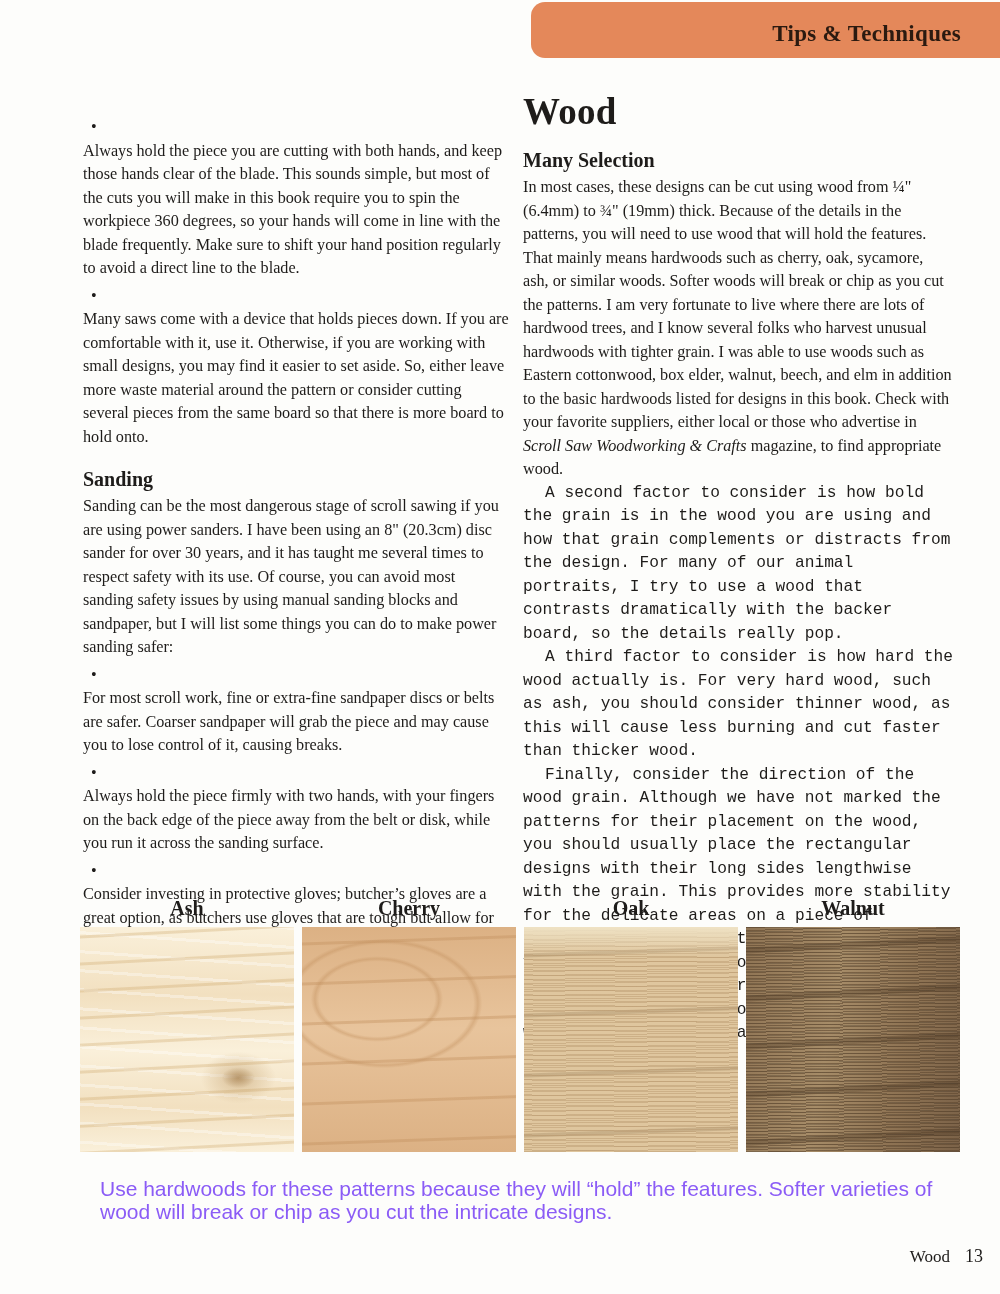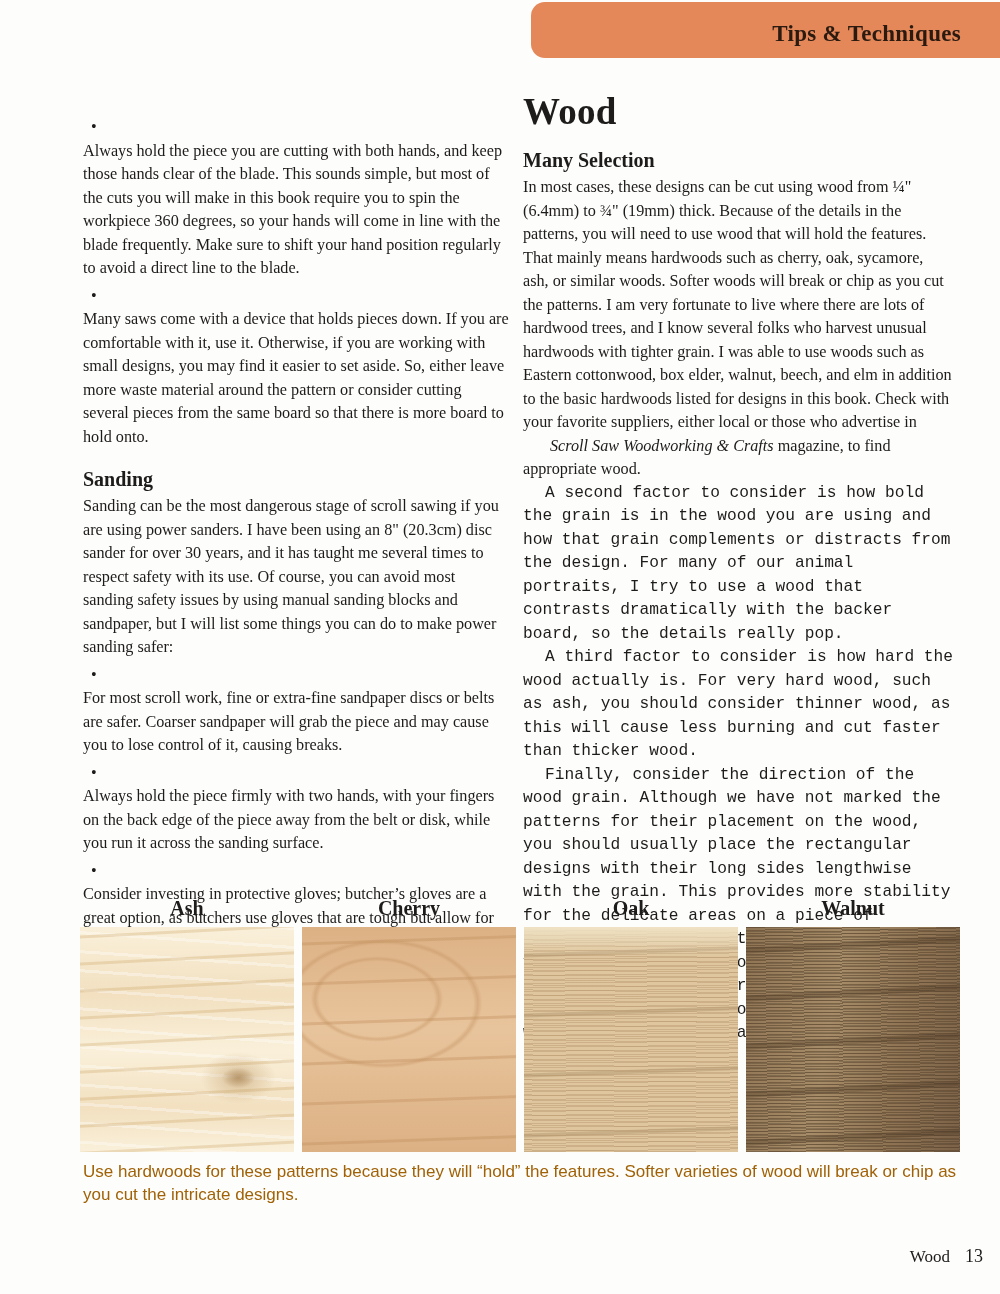--- a/index.html
+++ b/index.html
@@ -29,21 +29,21 @@
   .col-right{left:523px;top:92px;width:430px;}
   .bullet-item{display:flex;margin:4px 0 3px 0;flex-direction:column;}
   .bullet-dot{width:14px;margin-left:8px;flex:0 0 auto;}
   .bullet-dot::before{content:"•";}
   .bullet-text{flex:1;}
   h1.wood{font-size:37px;line-height:40px;margin:0 0 16px 0;font-weight:bold;letter-spacing:0.3px;}
   h3.sub{font-size:20px;line-height:24px;margin:0 0 4px 0;font-weight:bold;}
   h3.sanding{margin:18px 0 4px 0;}
   .col p{margin:0;}
   .col p.indent{text-indent:22px;font-family:Liberation Mono, monospace;}
-  em.mag{margin-left:27px;}
+  em.mag{}
   
   .samples{
     position:absolute;left:80px;top:896px;width:880px;
     display:grid;grid-template-columns:repeat(4,1fr);column-gap:8px;row-gap:0;
   }
   .samples figure{margin:0;}
   .sample-label{
     display:block;text-align:center;font-size:20px;font-weight:bold;
     margin-bottom:7px;line-height:24px;
   }
@@ -75,21 +75,21 @@
     background-image:
       repeating-linear-gradient(178.5deg, var(--c3) 0 1px, rgba(0,0,0,0) 1px 3px),
       repeating-linear-gradient(181.2deg, rgba(0,0,0,0.18) 0 1px, rgba(0,0,0,0) 1px 4px),
       repeating-linear-gradient(177deg, rgba(0,0,0,0) 0 20px, rgba(60,42,25,0.28) 21px 26px, rgba(0,0,0,0) 27px 48px),
       linear-gradient(100deg, var(--c1), var(--c2) 40%, var(--c1) 70%, #7b6248);
   }
   
   .caption{
     position:absolute;left:83px;top:1160px;width:880px;
     font-family:"Liberation Sans", sans-serif;
-    font-size:17px;line-height:23px;color:#a16207;margin:0;
+    font-size:21px;line-height:23px;color:#8b5cf6;margin:17px;
   }
   .footer{
     position:absolute;right:17px;top:1246px;
     font-size:17px;display:flex;align-items:baseline;
   }
   .footer .pagenum{font-weight:normal;font-size:18px;margin-left:15px;}
 </style>
 </head>
 <body>
 

